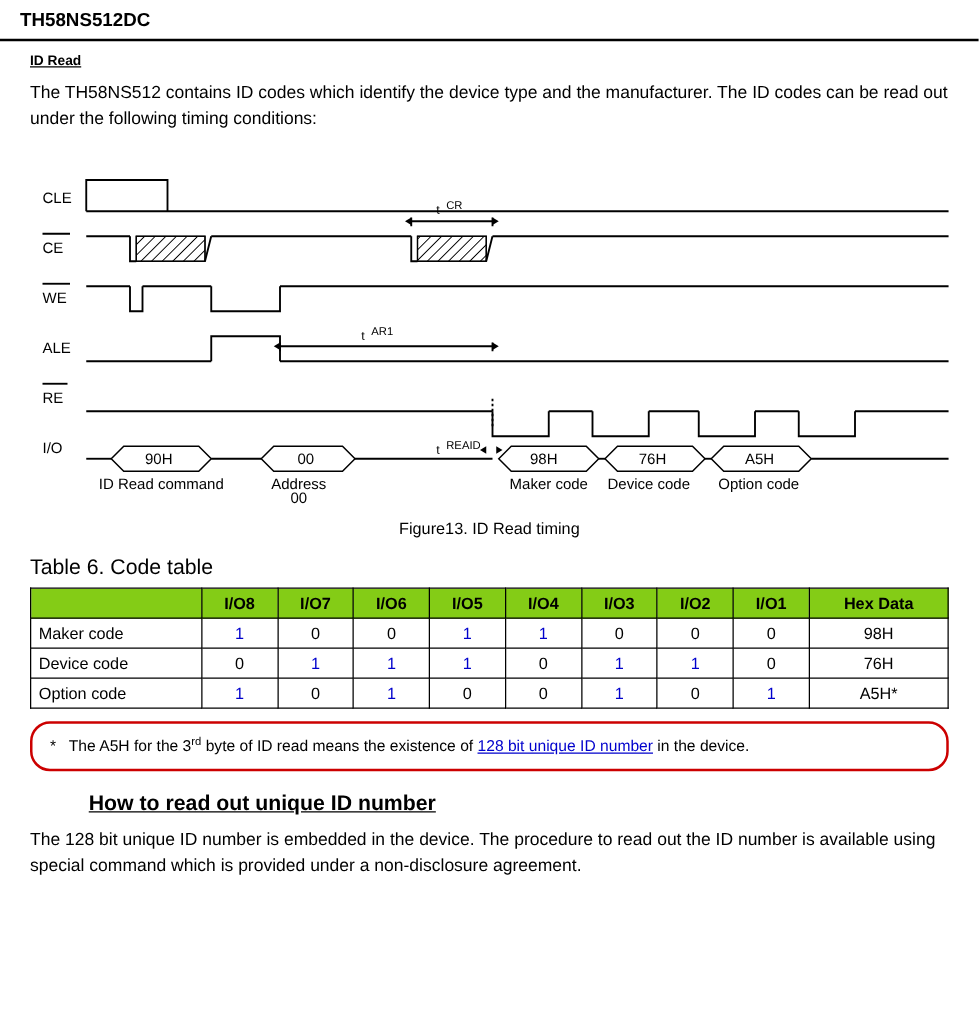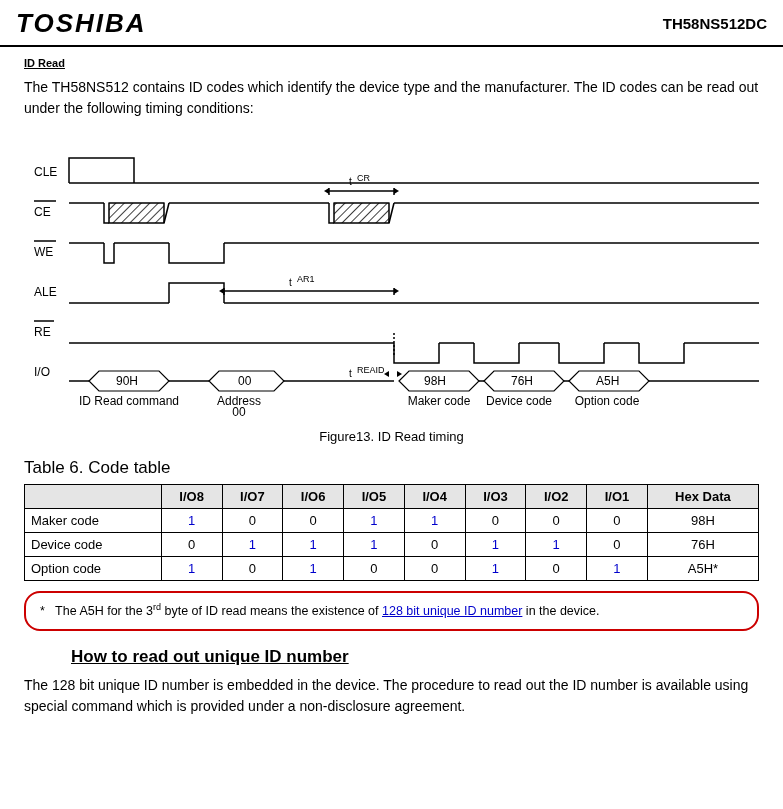--- a/index.html
+++ b/index.html
@@ -85,21 +85,21 @@
       border-collapse: collapse;
       width: 100%;
       font-size: 13px;
     }
     table.code-table th, table.code-table td {
       border: 1px solid #000;
       text-align: center;
       padding: 4px 6px;
     }
     table.code-table th {
-      background: #e5e5e5;
+      background: #84cc16;
       font-weight: bold;
     }
     table.code-table td:first-child {
       text-align: left;
       font-weight: normal;
     }
     .blue-val {
       color: #0000cc;
     }
 
@@ -152,21 +152,20 @@
     .hatch {
       fill: url(#hatch);
       stroke: #000;
       stroke-width: 1;
     }
   </style>
 </head>
 <body>
 
 <div class="header">
-  <span class="toshiba-logo">TOSHIBA</span>
   <span class="part-number">TH58NS512DC</span>
 </div>
 
 <div class="content">
 
   <div>
     <div class="section-title">ID Read</div>
     <div class="description">The TH58NS512 contains ID codes which identify the device type and the manufacturer. The ID codes can be read out under the following timing conditions:</div>
   </div>
 

